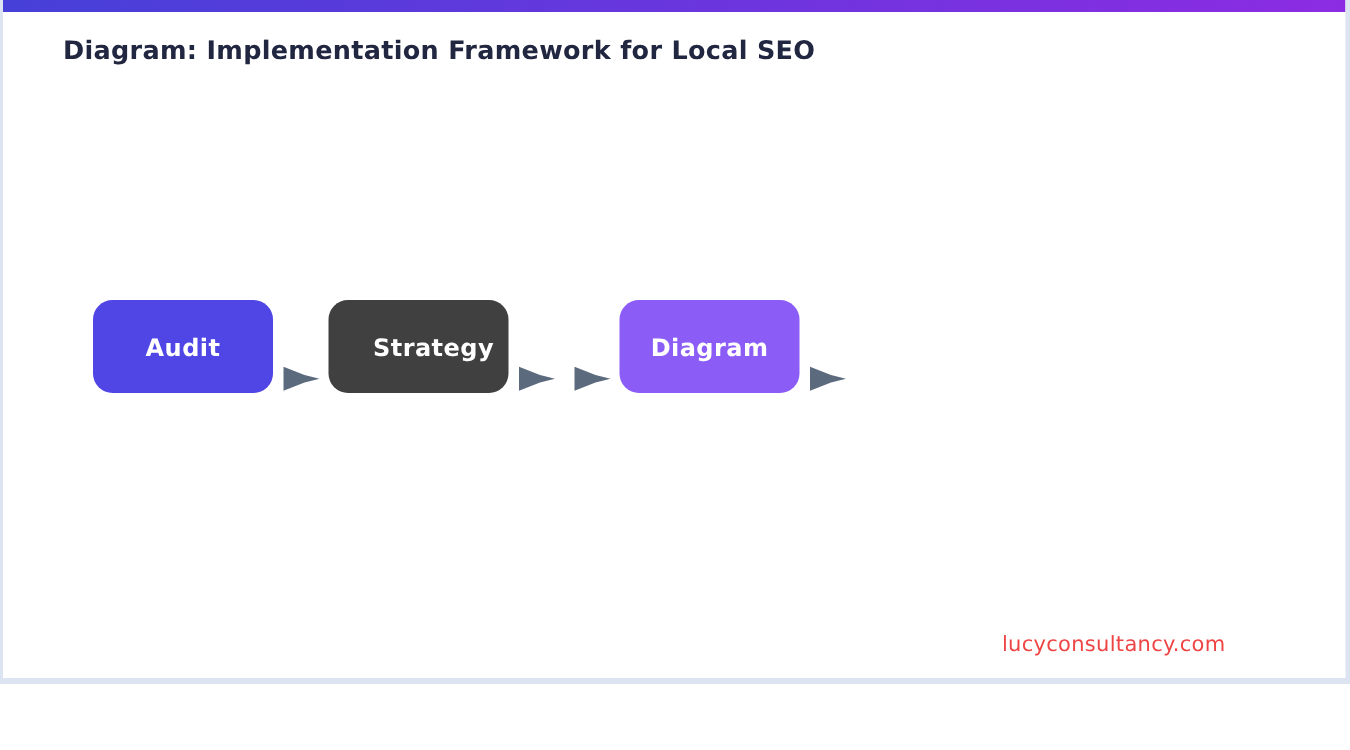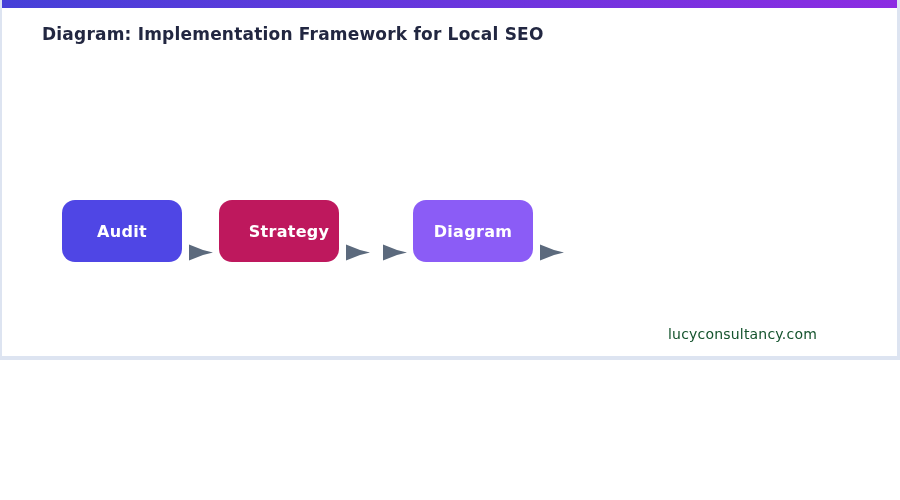--- a/index.html
+++ b/index.html
@@ -2,21 +2,21 @@
 <html><head>
 <meta charset="utf-8">
 <style>
   * { margin: 0; padding: 0; box-sizing: border-box; }
   html, body { background: #ffffff; }
   body { font-family: "DejaVu Sans", "Liberation Sans", sans-serif; }
 
   .frame {
     position: relative;
     width: 900px;
-    height: 360px;
+    height: 456px;
     background: #ffffff;
     border-left: 2px solid #dde4f1;
     border-right: 3px solid #dde4f1;
     border-bottom: 4px solid #dde4f1;
     overflow: hidden;
   }
 
   .topbar {
     position: absolute;
     left: 0; top: 0;
@@ -83,21 +83,21 @@
   <div class="flow-row">
 
     <div class="step" style="background: rgb(79, 70, 229); color: rgb(255, 255, 255);">Audit</div>
 
     <div class="arrow" style="color: rgb(92, 106, 125);">
       <svg width="26" height="19" viewBox="0 0 26 19" aria-hidden="true">
         <polygon points="1,1.5 1,17.5 15,12 25,9.5 15,7" fill="currentColor"></polygon>
       </svg>
     </div>
 
-    <div class="step" style="background: #be185d; color: rgb(255, 255, 255); padding-left: 20px;">Strategy</div>
+    <div class="step" style="background: #404040; color: rgb(255, 255, 255); padding-left: 20px;">Strategy</div>
 
     <div class="arrow" style="color: rgb(92, 106, 125);">
       <svg width="26" height="19" viewBox="0 0 26 19" aria-hidden="true">
         <polygon points="1,1.5 1,17.5 15,12 25,9.5 15,7" fill="currentColor"></polygon>
       </svg>
     </div>
 
 
     <div class="arrow" style="color: rgb(92, 106, 125);">
       <svg width="26" height="19" viewBox="0 0 26 19" aria-hidden="true">
@@ -109,15 +109,15 @@
 
     <div class="arrow" style="color: rgb(92, 106, 125);">
       <svg width="26" height="19" viewBox="0 0 26 19" aria-hidden="true">
         <polygon points="1,1.5 1,17.5 15,12 25,9.5 15,7" fill="currentColor"></polygon>
       </svg>
     </div>
 
 
   </div>
 
-  <div class="footer" style="color: #14532d;">lucyconsultancy.com</div>
+  <div class="footer" style="color: #ef4444;">lucyconsultancy.com</div>
 
 </div>
 
 </body></html>

